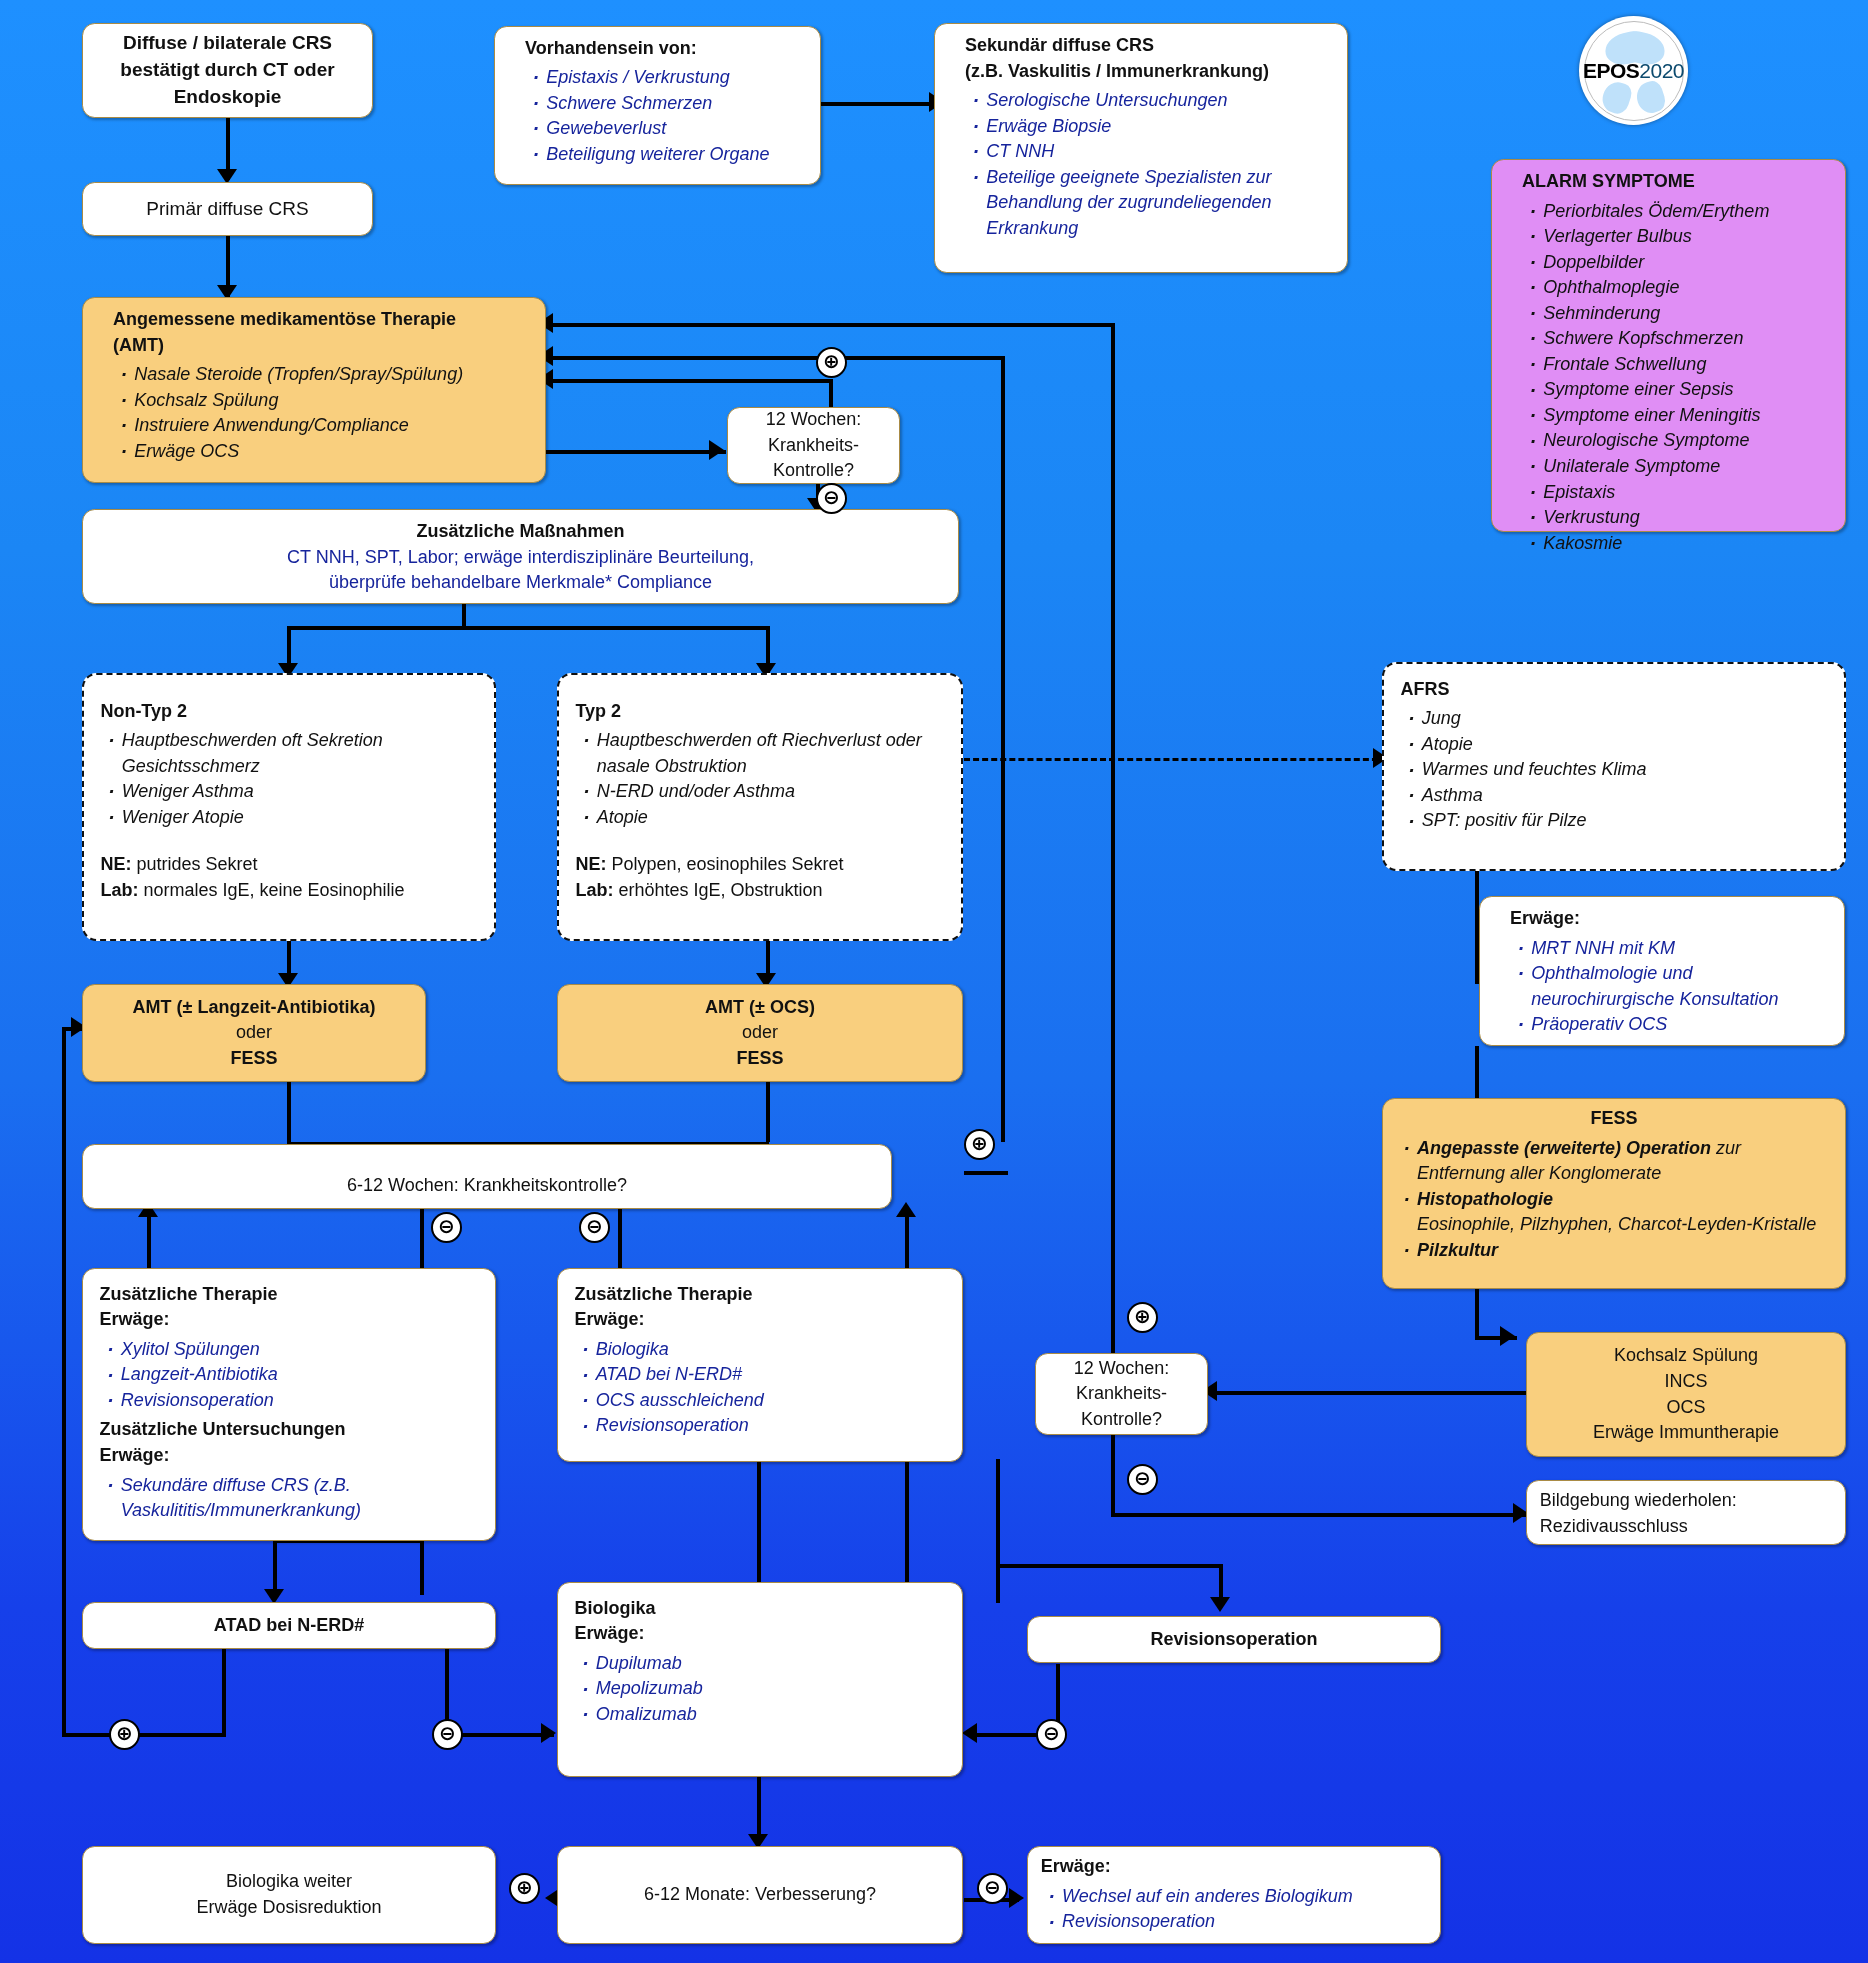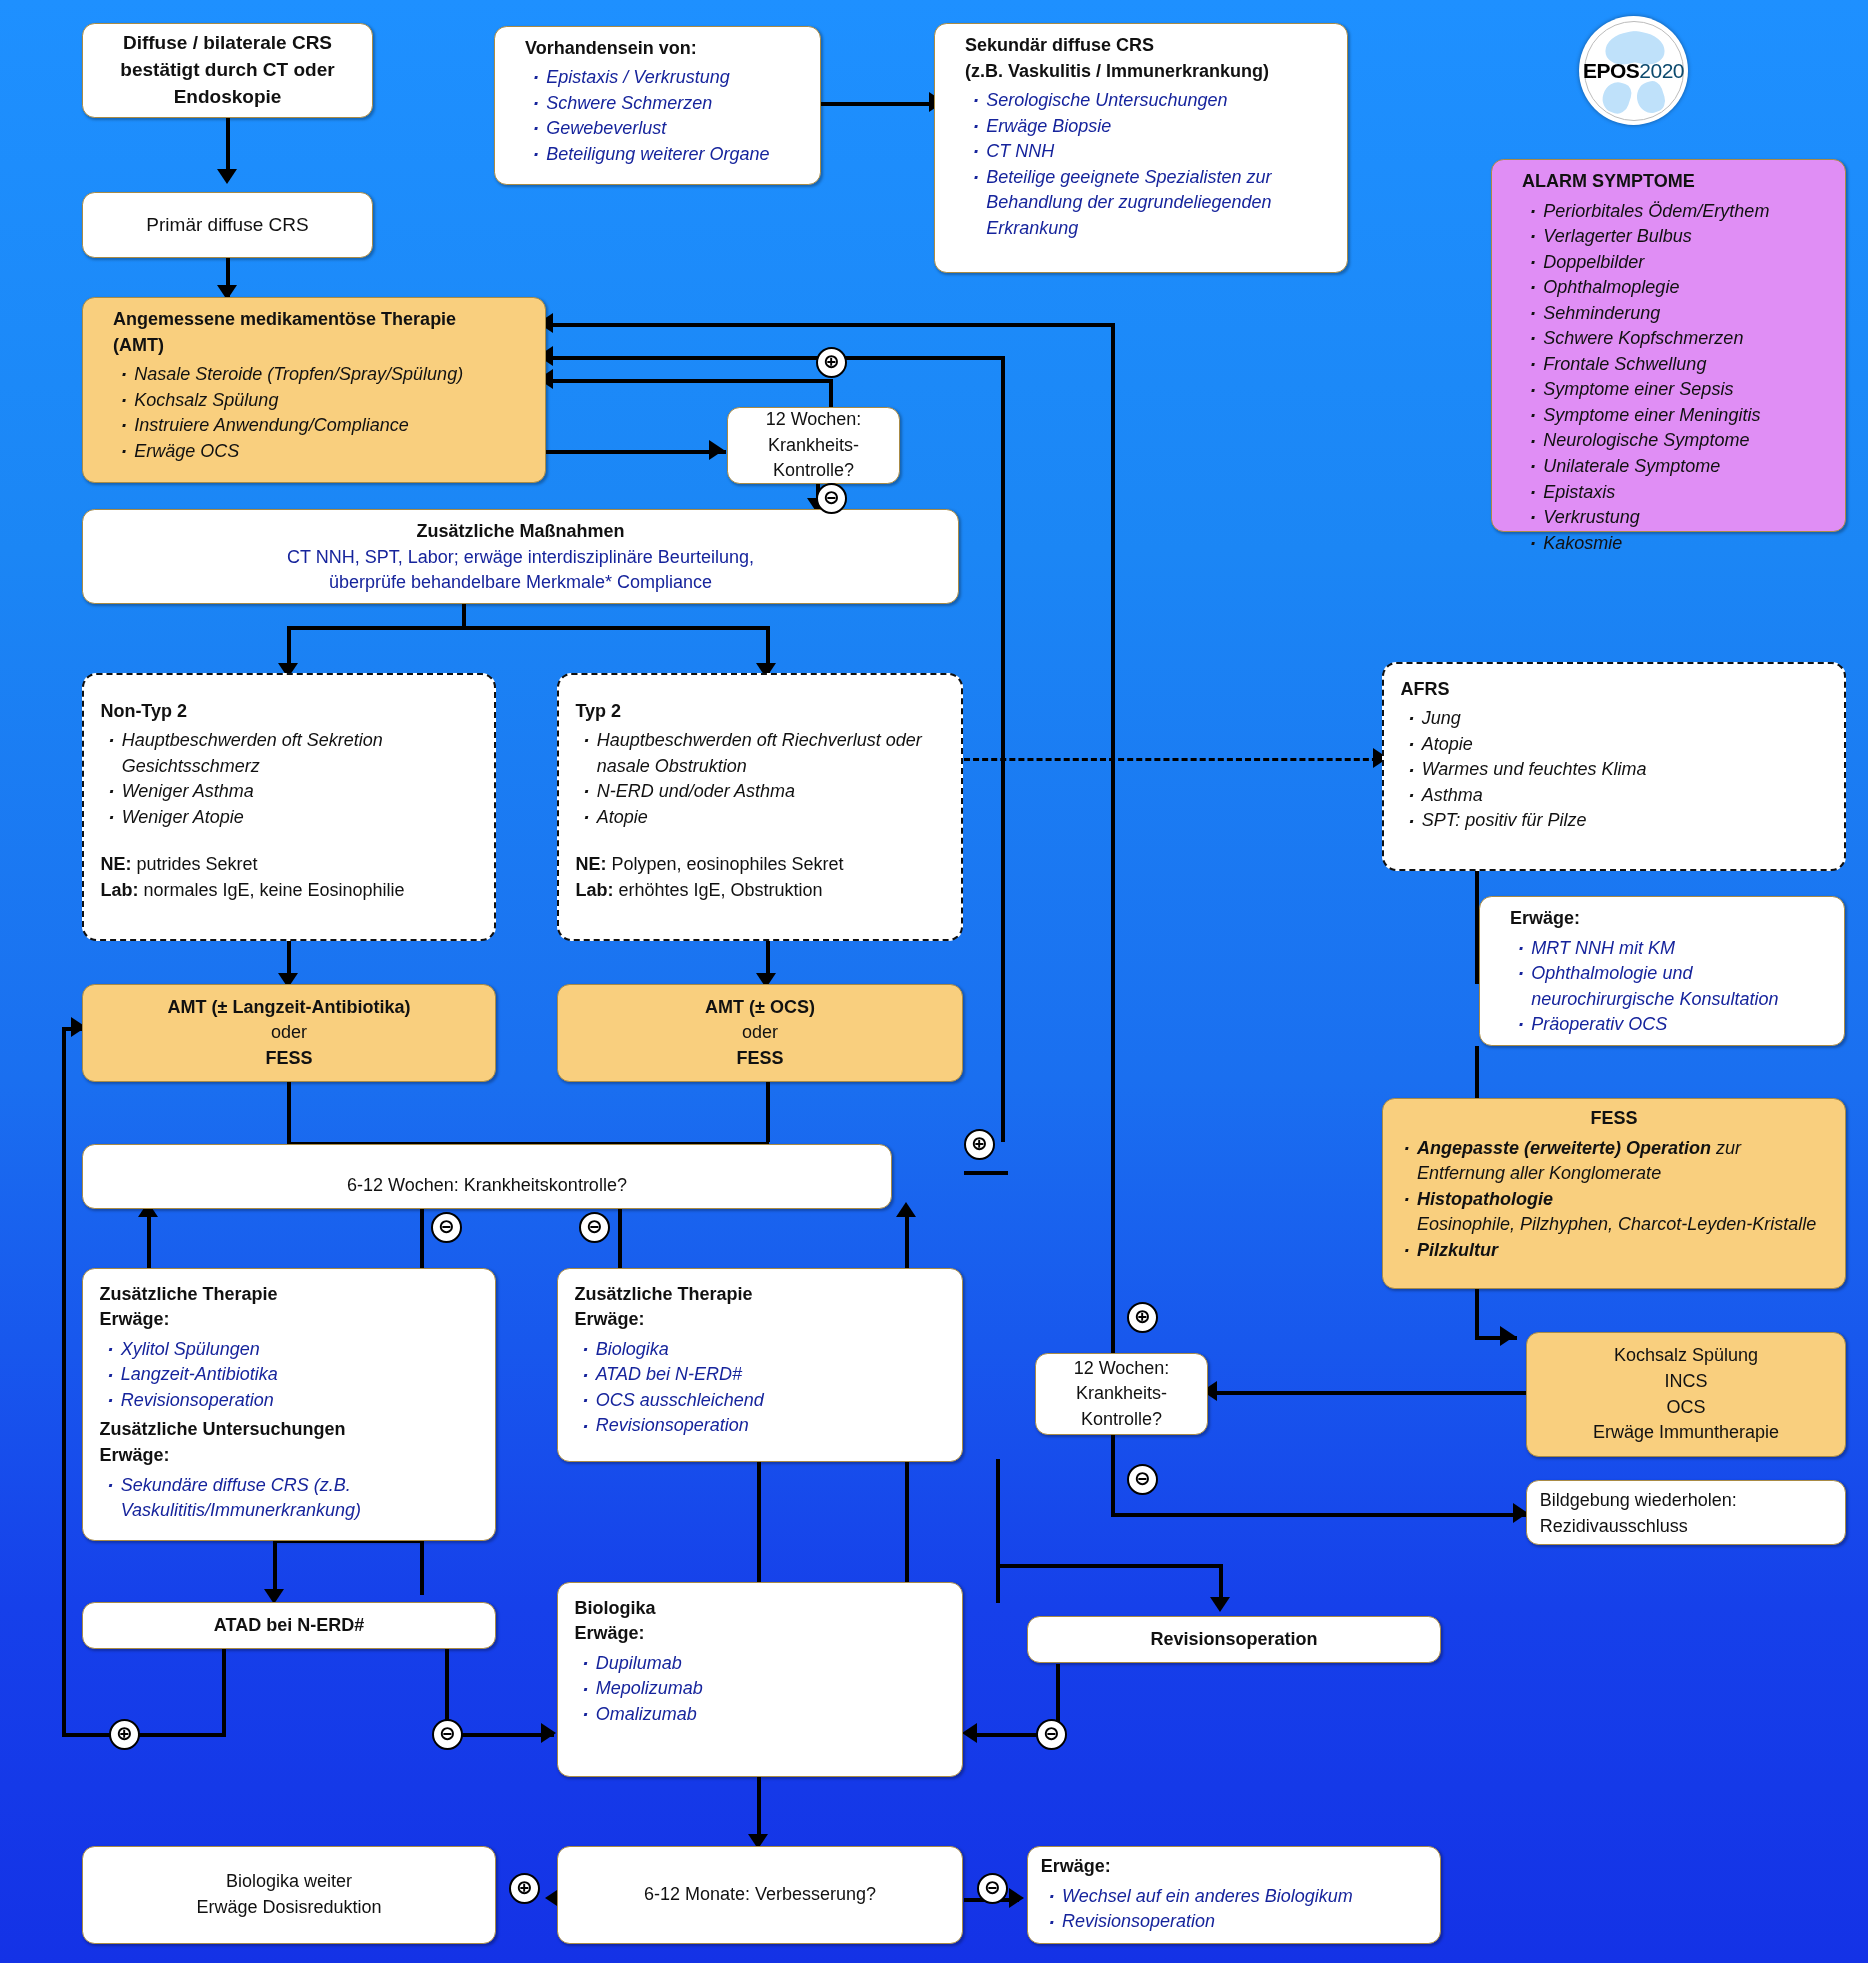--- a/index.html
+++ b/index.html
@@ -242,21 +242,21 @@
       <i>⊕</i>
     </div>
   <div class="sign" style="left:977px;top:1873px;">
       <i>⊖</i>
     </div>
 
   <div class="box center" style="left:82px;top:23px;width:291px;height:95px;">
     <div class="hd" style="font-size:19px;">Diffuse / bilaterale CRS bestätigt durch CT oder Endoskopie</div>
   </div>
 
-  <div class="box center" style="left:82px;top:182px;width:291px;height:66px;margin-top:10px;">
+  <div class="box center" style="left:82px;top:182px;width:291px;height:54px;">
     <div class="blk" style="font-size:19px;">Primär diffuse CRS</div>
   </div>
 
   <div class="box" style="left:494px;top:25.5px;width:327px;height:159px;">
     <div class="hd">Vorhandensein von:</div>
     <ul class="bl">
       <li>Epistaxis / Verkrustung</li>
       <li>Schwere Schmerzen</li>
       <li>Gewebeverlust</li>
       <li>Beteiligung weiterer Organe</li>
@@ -372,21 +372,21 @@
 
   <div class="box orange" style="left:1382px;top:1098px;width:464px;height:191px;padding:7.3px 12.7px;">
     <div class="ttl">FESS</div>
     <ul class="bl dark">
       <li><b>Angepasste (erweiterte) Operation</b><span> zur Entfernung aller Konglomerate</span></li>
       <li><b>Histopathologie</b><br><span>Eosinophile, Pilzhyphen, Charcot-Leyden-Kristalle</span></li>
       <li><b>Pilzkultur</b></li>
     </ul>
   </div>
 
-  <div class="box orange center" style="left:82px;top:984px;width:414px;height:98px;">
+  <div class="box orange center" style="left:82px;top:984px;width:344px;height:98px;">
     <div class="blk" style="font-weight:bold;">AMT (± Langzeit-Antibiotika)</div>
     <div class="blk">oder</div>
     <div class="blk" style="font-weight:bold;">FESS</div>
   </div>
 
   <div class="box orange center" style="left:557px;top:984px;width:406px;height:98px;">
     <div class="blk" style="font-weight:bold;">AMT (± OCS)</div>
     <div class="blk">oder</div>
     <div class="blk" style="font-weight:bold;">FESS</div>
   </div>

